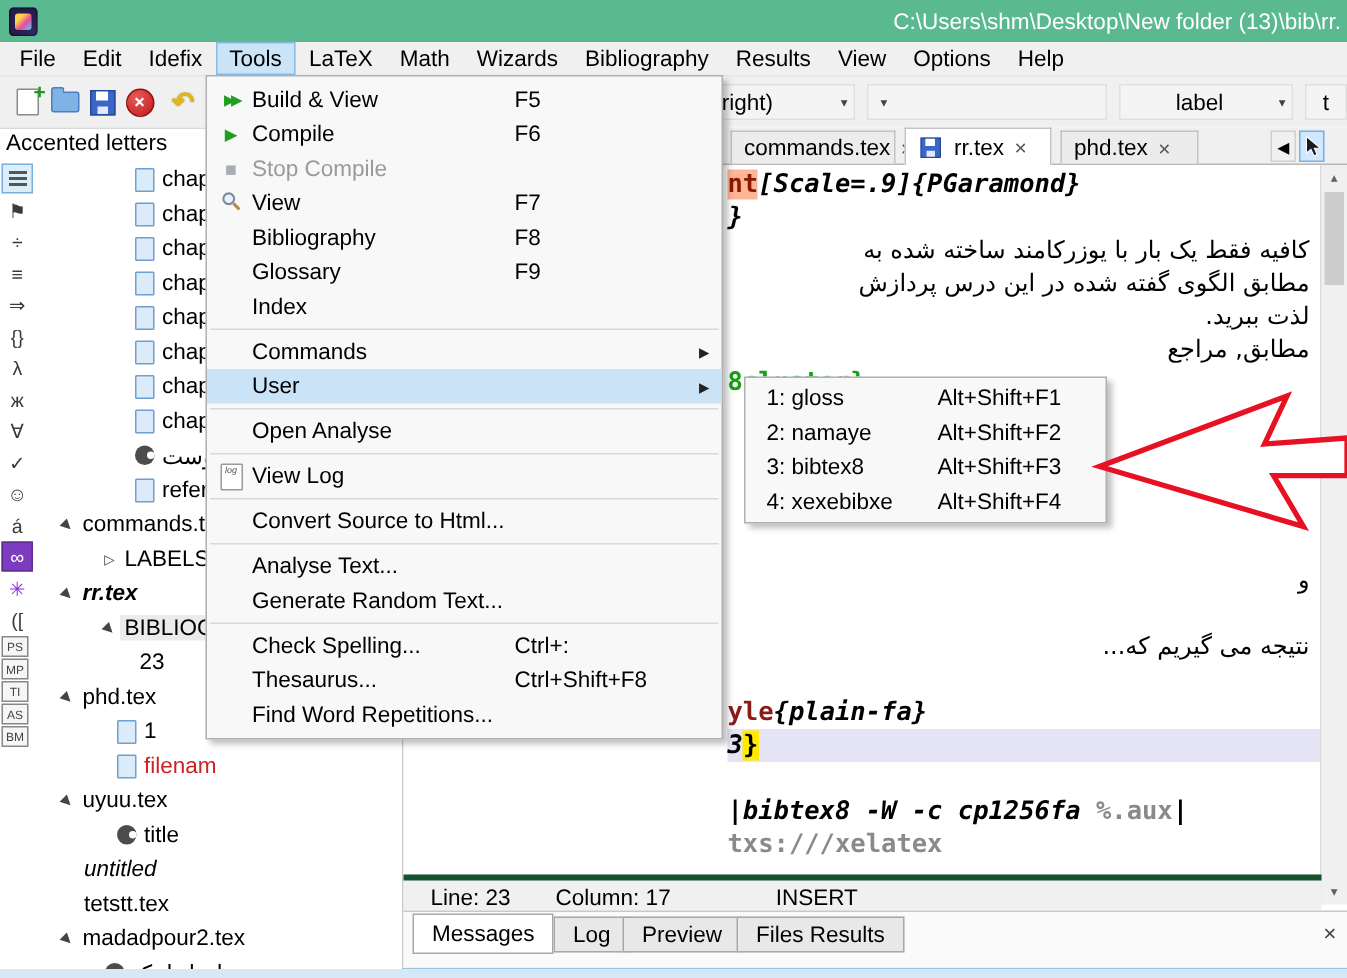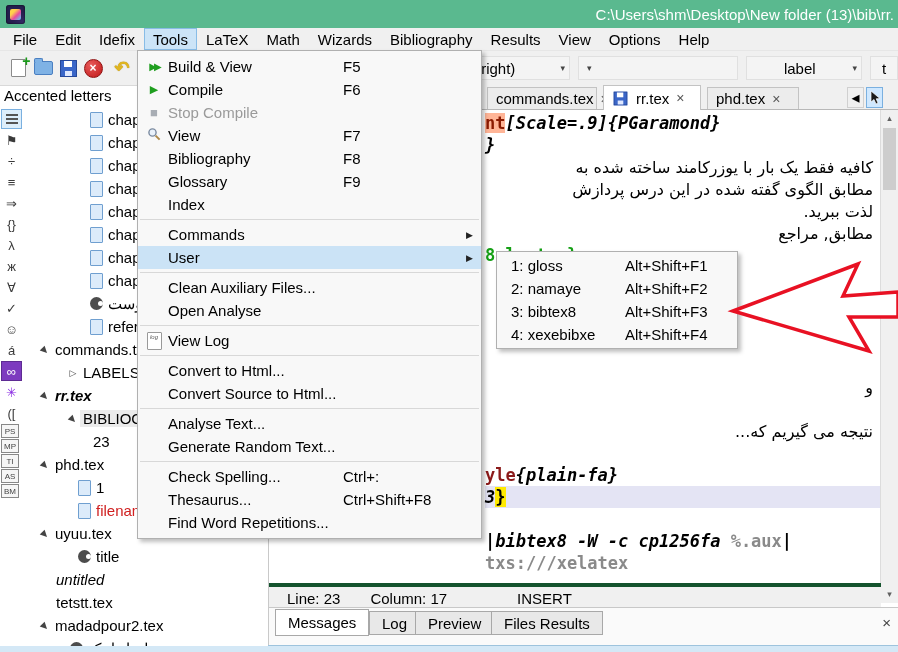--- a/index.html
+++ b/index.html
@@ -423,36 +423,30 @@
       <div class="mrow">
         <span>Commands</span>
         <span class="marr">▶</span>
       </div>
       <div class="mrow hl">
         <span>User</span>
         <span class="marr">▶</span>
       </div>
       <div class="msep"></div>
       <div class="mrow">
-        <span>Clean Auxiliary Files...</span>
-      </div>
-      <div class="mrow">
         <span>Open Analyse</span>
       </div>
       <div class="msep"></div>
       <div class="mrow">
         <span class="micon">
           <span class="ic-viewlog">log</span>
         </span>
         <span>View Log</span>
       </div>
       <div class="msep"></div>
-      <div class="mrow">
-        <span>Convert to Html...</span>
-      </div>
       <div class="mrow">
         <span>Convert Source to Html...</span>
       </div>
       <div class="msep"></div>
       <div class="mrow">
         <span>Analyse Text...</span>
       </div>
       <div class="mrow">
         <span>Generate Random Text...</span>
       </div>

